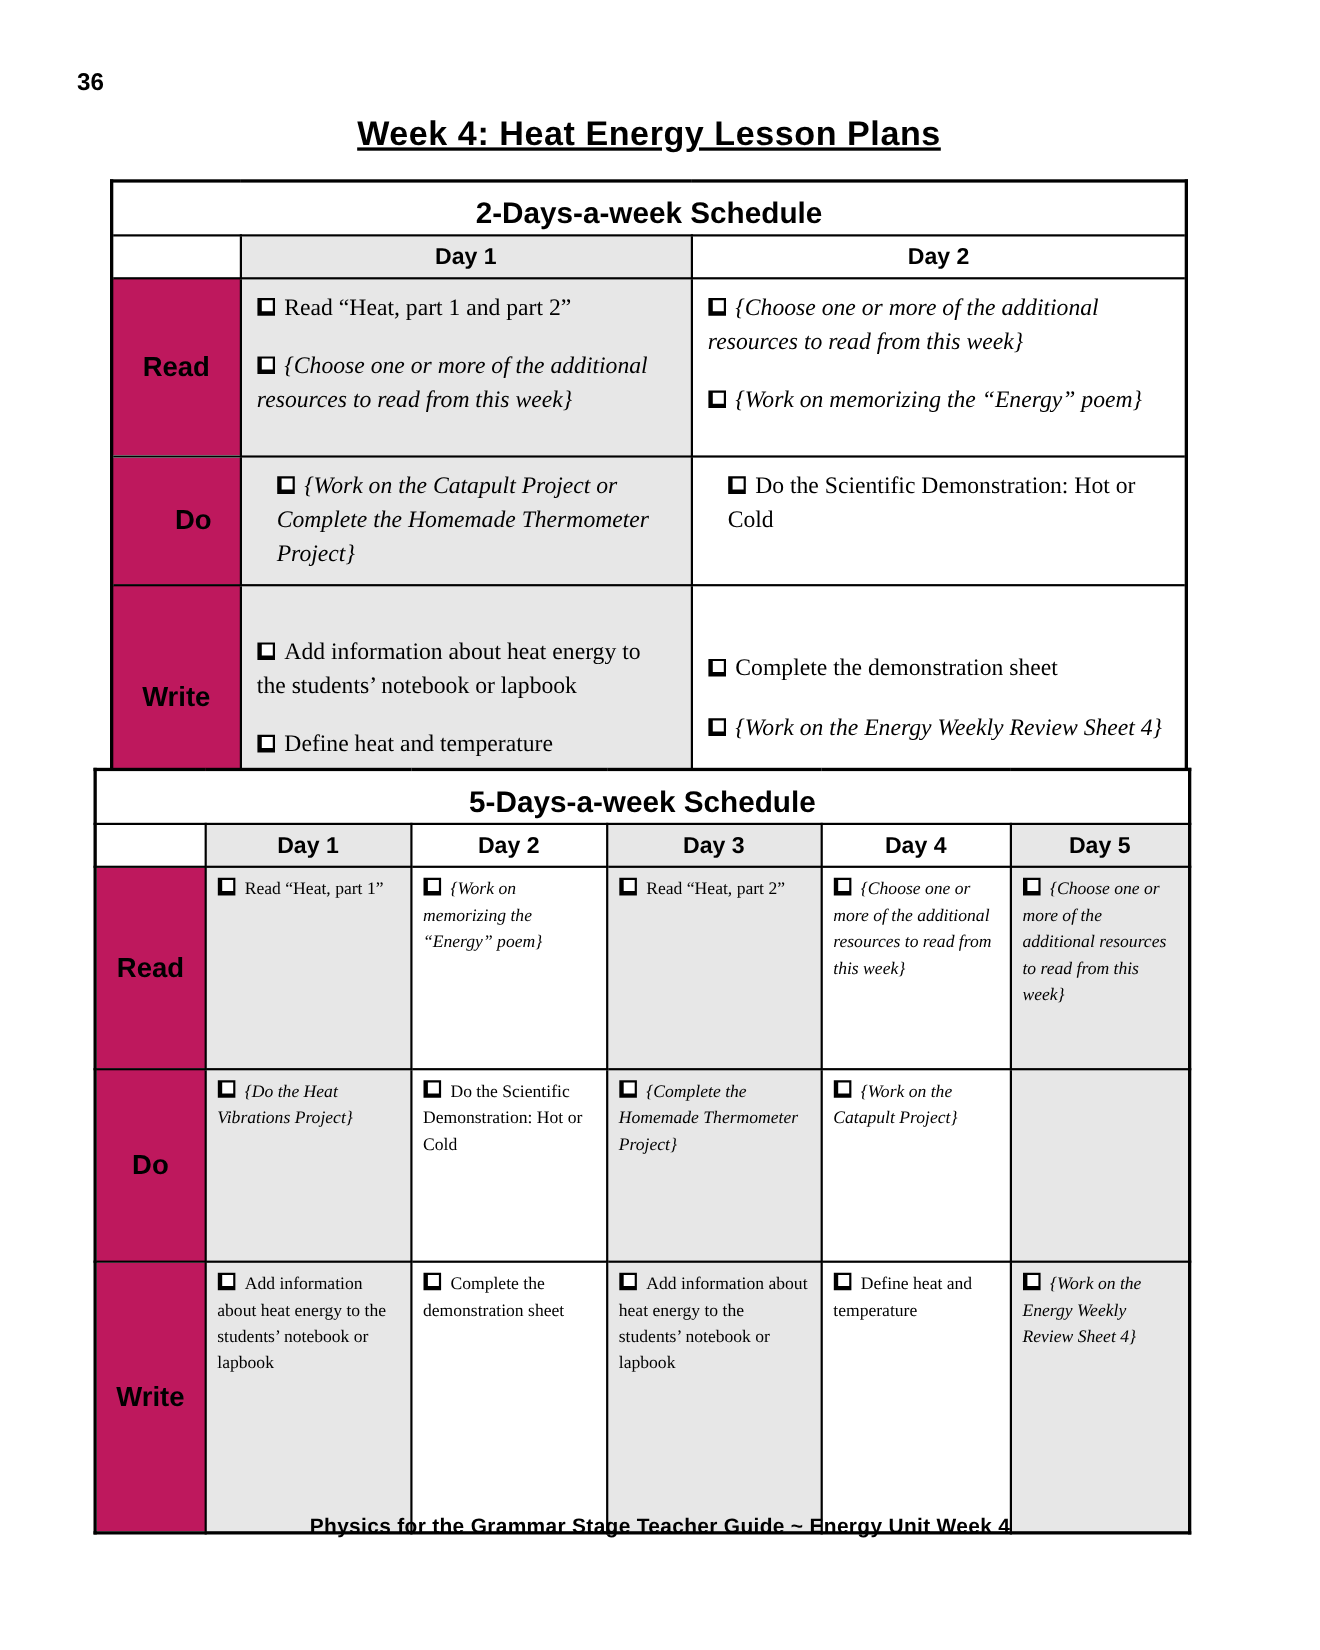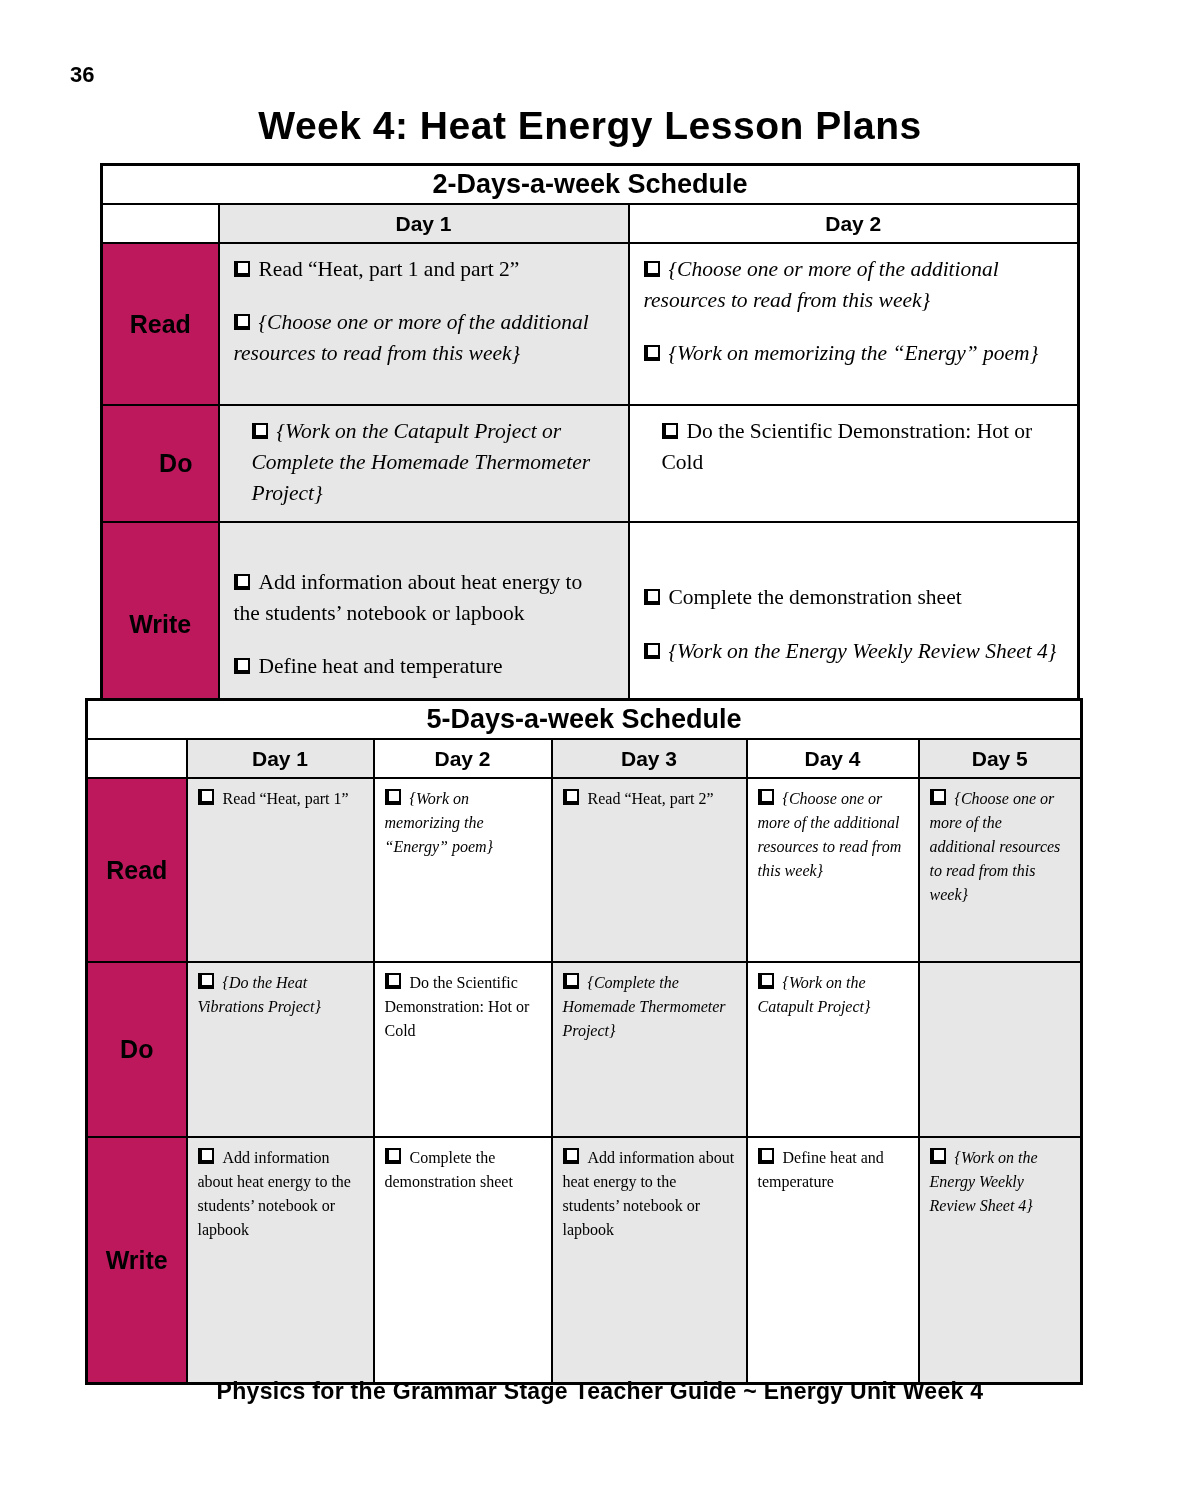--- a/index.html
+++ b/index.html
@@ -21,42 +21,43 @@
     font-size: 22px;
   }
   .page-title {
     position: absolute;
     top: 104px;
     left: 0;
     width: 1180px;
     text-align: center;
     font-family: "Liberation Sans", sans-serif;
     font-weight: 700;
-    font-size: 39px;
+    font-size: 31px;
     letter-spacing: 0.5px;
+    text-decoration: underline;
   }
   table.schedule {
     position: absolute;
     border-collapse: collapse;
     table-layout: fixed;
     border: 3px solid #000;
   }
   #table1 { left: 100px; top: 163px; width: 977px; }
   #table2 { left: 85px;  top: 698px; width: 995px; }
   table.schedule td {
     border: 2.5px solid #000;
     overflow: hidden;
   }
   td.tbl-title {
     text-align: center;
     font-family: "Liberation Sans", sans-serif;
     font-weight: 700;
     font-size: 27px;
     height: 34px;
-    padding: 1px 0 2px 0;
+    padding: 11px 0 2px 0;
     background: #ffffff;
   }
   td.day-header {
     text-align: center;
     font-family: "Liberation Sans", sans-serif;
     font-weight: 700;
     font-size: 21px;
     height: 35px;
     background: #ffffff;
   }
@@ -94,21 +95,21 @@
   }
   .item-text.italic { font-style: italic; }
   .page-footer {
     position: absolute;
     top: 1378px;
     left: 0;
     width: 1200px;
     text-align: center;
     font-family: "Liberation Sans", sans-serif;
     font-weight: 700;
-    font-size: 23px;
+    font-size: 19px;
     letter-spacing: 0.3px;
   }
 </style>
 </head>
 <body>
 
 <div class="page-number">36</div>
 
 <div class="page-title">Week 4: Heat Energy Lesson Plans</div>
 

